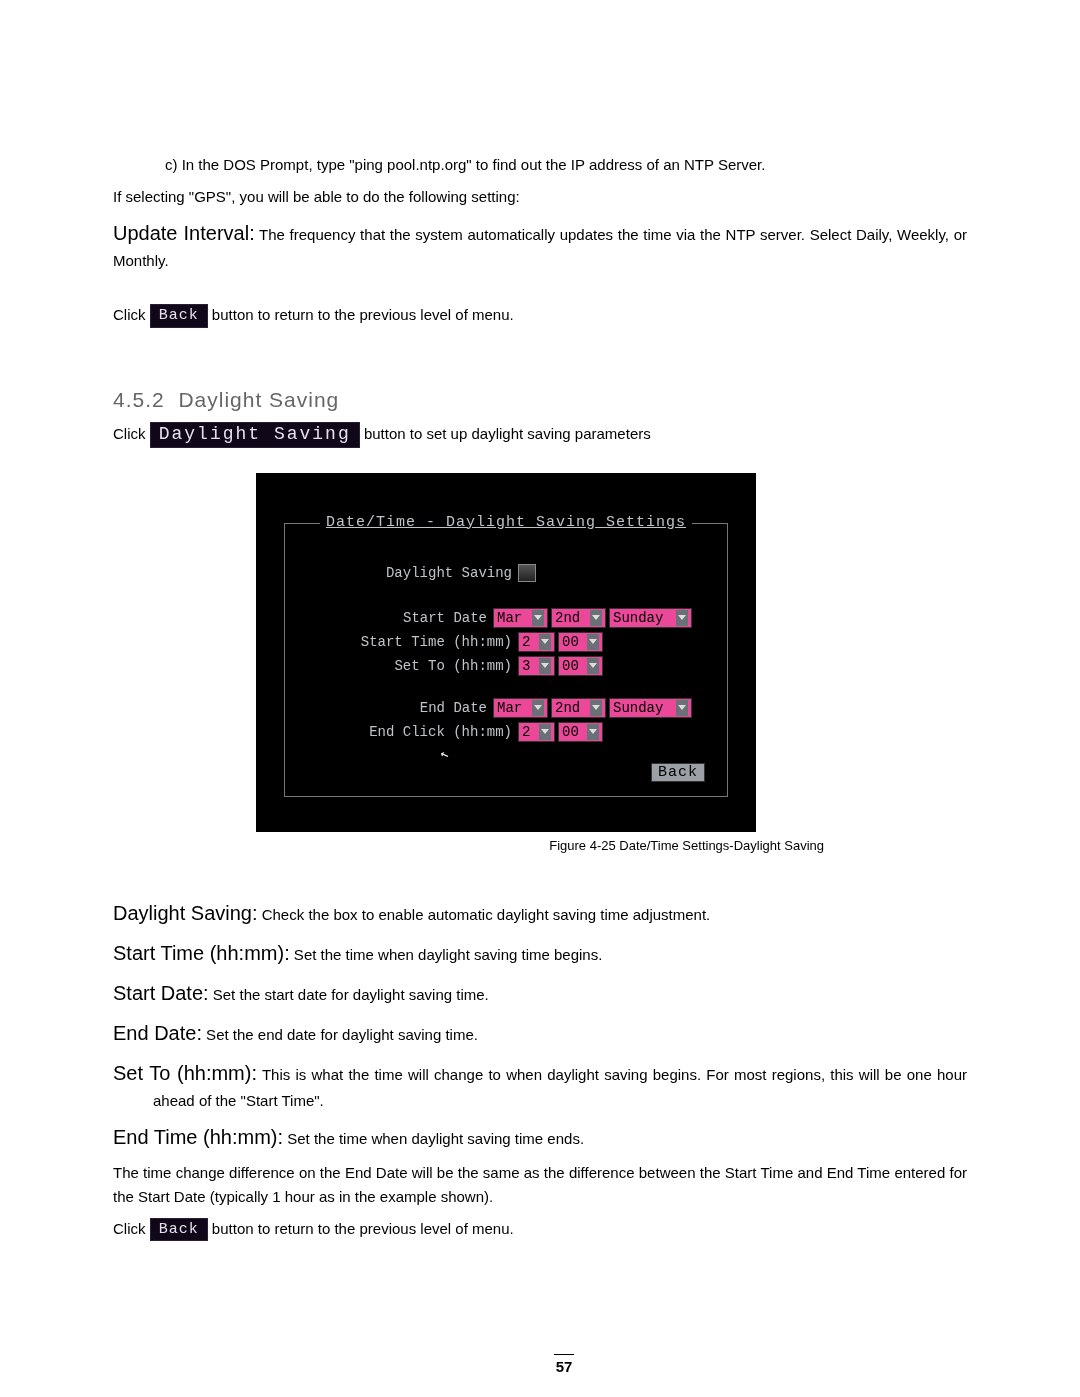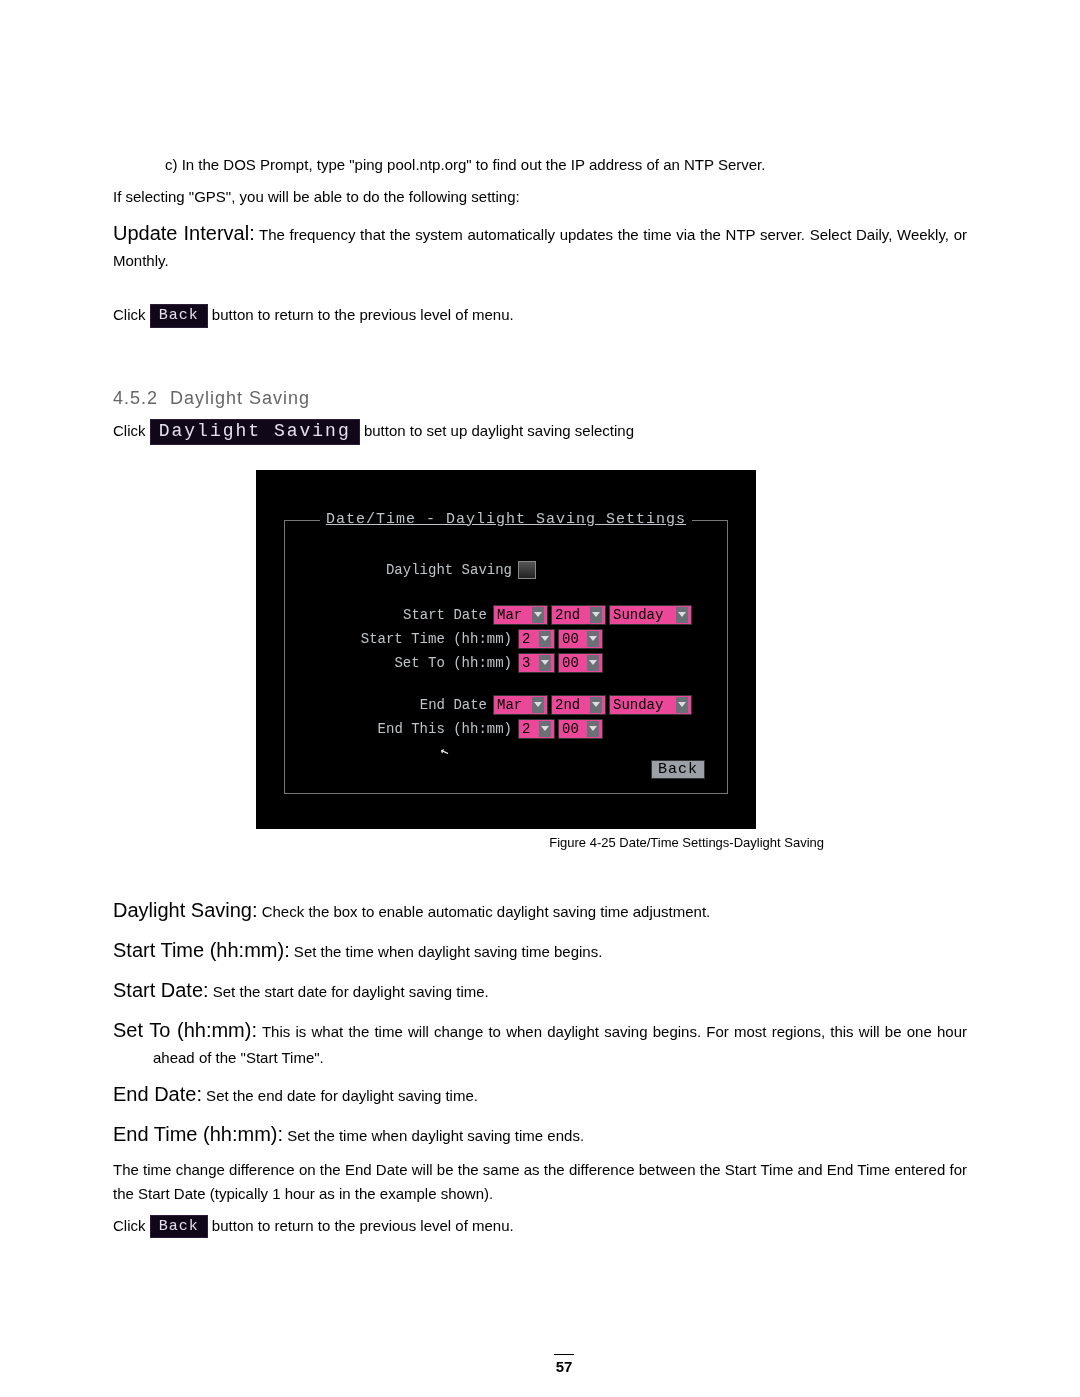--- a/index.html
+++ b/index.html
@@ -27,21 +27,21 @@
     padding-left: 52px;
   }
   .hanging {
     padding-left: 40px;
   }
   .term {
     font-size: 20px;
   }
   .section-heading {
     color: #666;
-    font-size: 18px;
+    font-size: 21px;
     letter-spacing: 1px;
     margin: 60px 0 10px 0;
     font-weight: normal;
   }
   .back-chip, .ds-chip {
     display: inline-block;
     background: #100818;
     color: #e6e0ee;
     font-family: "Courier New", monospace;
     padding: 1px 8px;
@@ -205,21 +205,21 @@
     <span> button to return to the previous level of menu.</span>
   </p>
 
   <h2 class="section-heading">
     <span>4.5.2</span>&nbsp;&nbsp;<span>Daylight Saving</span>
   </h2>
 
   <p class="p">
     <span>Click </span>
     <span class="ds-chip">Daylight Saving</span>
-    <span> button to set up daylight saving selecting</span>
+    <span> button to set up daylight saving parameters</span>
   </p>
 
   <div class="figure-wrap">
     <div class="dvr-panel">
       <div class="dvr-inner">
         <div class="dvr-title">Date/Time - Daylight Saving Settings</div>
 
         <div style="height:16px"></div>
 
         <div class="dvr-row">
@@ -281,21 +281,21 @@
               <span class="sel-2nd">2nd</span>
               <span class="caret"></span>
             </span>
           <span class="dvr-sel">
               <span class="sel-sun">Sunday</span>
               <span class="caret"></span>
             </span>
         </div>
 
         <div class="dvr-row">
-          <span class="dvr-label">End This (hh:mm)</span>
+          <span class="dvr-label">End Click (hh:mm)</span>
           <span class="dvr-sel">
               <span class="sel-h">2</span>
               <span class="caret"></span>
             </span>
           <span class="dvr-sel">
               <span class="sel-m">00</span>
               <span class="caret"></span>
             </span>
         </div>
 
@@ -310,25 +310,25 @@
 
   <p class="p">
     <span class="term">Daylight Saving:</span><span> Check the box to enable automatic daylight saving time adjustment.</span>
   </p>
   <p class="p">
     <span class="term">Start Time (hh:mm):</span><span> Set the time when daylight saving time begins.</span>
   </p>
   <p class="p">
     <span class="term">Start Date:</span><span> Set the start date for daylight saving time.</span>
   </p>
+  <p class="p">
+    <span class="term">End Date:</span><span> Set the end date for daylight saving time.</span>
+  </p>
   <p class="p hanging" style="text-indent:-40px">
     <span class="term">Set To (hh:mm):</span><span> This is what the time will change to when daylight saving begins. For most regions, this will be one hour ahead of the "Start Time".</span>
-  </p>
-  <p class="p">
-    <span class="term">End Date:</span><span> Set the end date for daylight saving time.</span>
   </p>
   <p class="p">
     <span class="term">End Time (hh:mm):</span><span> Set the time when daylight saving time ends.</span>
   </p>
 
   <p class="p">The time change difference on the End Date will be the same as the difference between the Start Time and End Time entered for the Start Date (typically 1 hour as in the example shown).</p>
 
   <p class="p">
     <span>Click </span>
     <span class="back-chip">Back</span>

